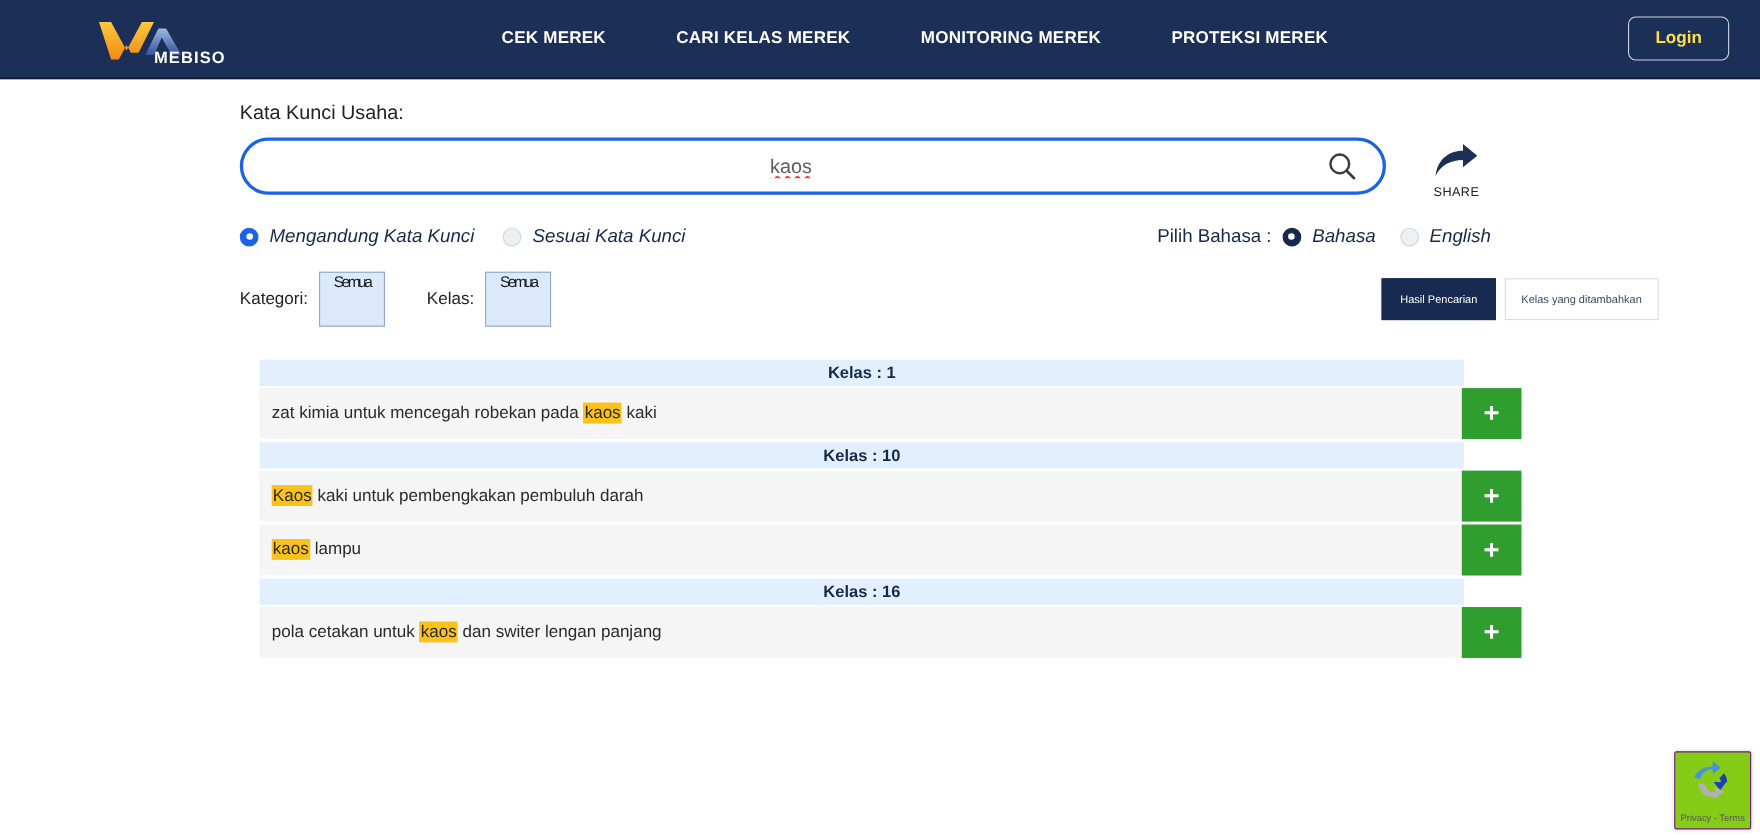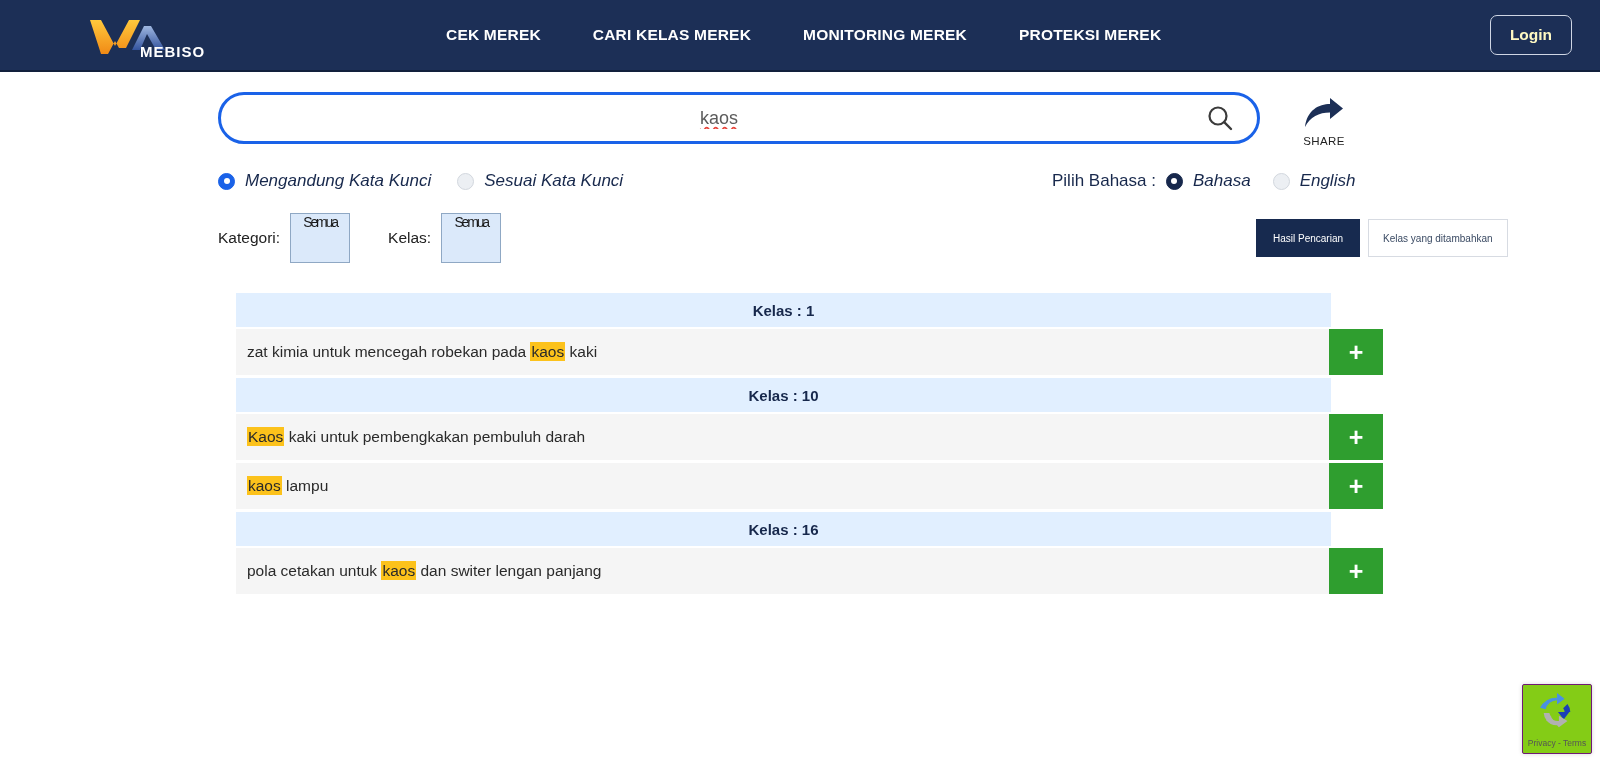--- a/index.html
+++ b/index.html
@@ -20,42 +20,42 @@
     position: relative;
   }
   .logo-wrap {
     position: absolute;
     left: 88px; top: 12px;
     width: 118px; height: 50px;
     display: block;
   }
   .nav-links {
     position: absolute;
-    left: 420px;
-    display: flex;
-    align-items: center;
-    gap: 0px;
+    left: 430px;
+    display: flex;
+    align-items: center;
+    gap: 12px;
   }
   .nav-link {
     color: #ffffff;
     font-size: 15.5px;
     font-weight: bold;
     letter-spacing: 0.2px;
     text-decoration: none;
     padding: 0 26px;
     white-space: nowrap;
     cursor: pointer;
   }
   .login-btn {
     position: absolute;
     right: 28px;
-    width: 82px; height: 40px;
+    width: 92px; height: 40px;
     border: 1.5px solid #cfd6e4;
     border-radius: 7px;
-    color: #fef9c3;
+    color: #fde047;
     background: transparent;
     font-size: 15.5px;
     font-weight: bold;
     font-family: "Liberation Sans", sans-serif;
     cursor: pointer;
   }
 
   
   .page {
     position: relative;
@@ -219,21 +219,21 @@
   .summary b { font-weight: bold; }
 
   
   .results {
     width: 1095px;
     margin-left: 18px;
     margin-top: 30px;
   }
   .kelas-head {
     background: #e1efff;
-    height: 34px;
+    height: 24px;
     display: flex;
     align-items: center;
     justify-content: center;
     font-size: 15px;
     font-weight: bold;
     color: #17284c;
     margin-bottom: 2px;
   }
   .result-row {
     background: #f5f5f5;
@@ -313,20 +313,21 @@
     <a class="nav-link">CARI KELAS MEREK</a>
     <a class="nav-link">MONITORING MEREK</a>
     <a class="nav-link">PROTEKSI MEREK</a>
   </div>
 
   <button class="login-btn">Login</button>
 </div>
 
 <div class="page">
 
+  <div class="kw-label">Kata Kunci Usaha:</div>
 
   <div class="search-row">
     <div class="search-box">
       <input class="search-input" type="text" value="kaos" style="">
       <span class="search-icon">
         <svg width="30" height="30" viewBox="0 0 30 30">
           <circle cx="13" cy="13" r="8.5" fill="none" stroke="#3b3b3b" stroke-width="2.2"></circle>
           <line x1="19.2" y1="19.2" x2="26" y2="26" stroke="#3b3b3b" stroke-width="2.4" stroke-linecap="round"></line>
         </svg>
       </span>

